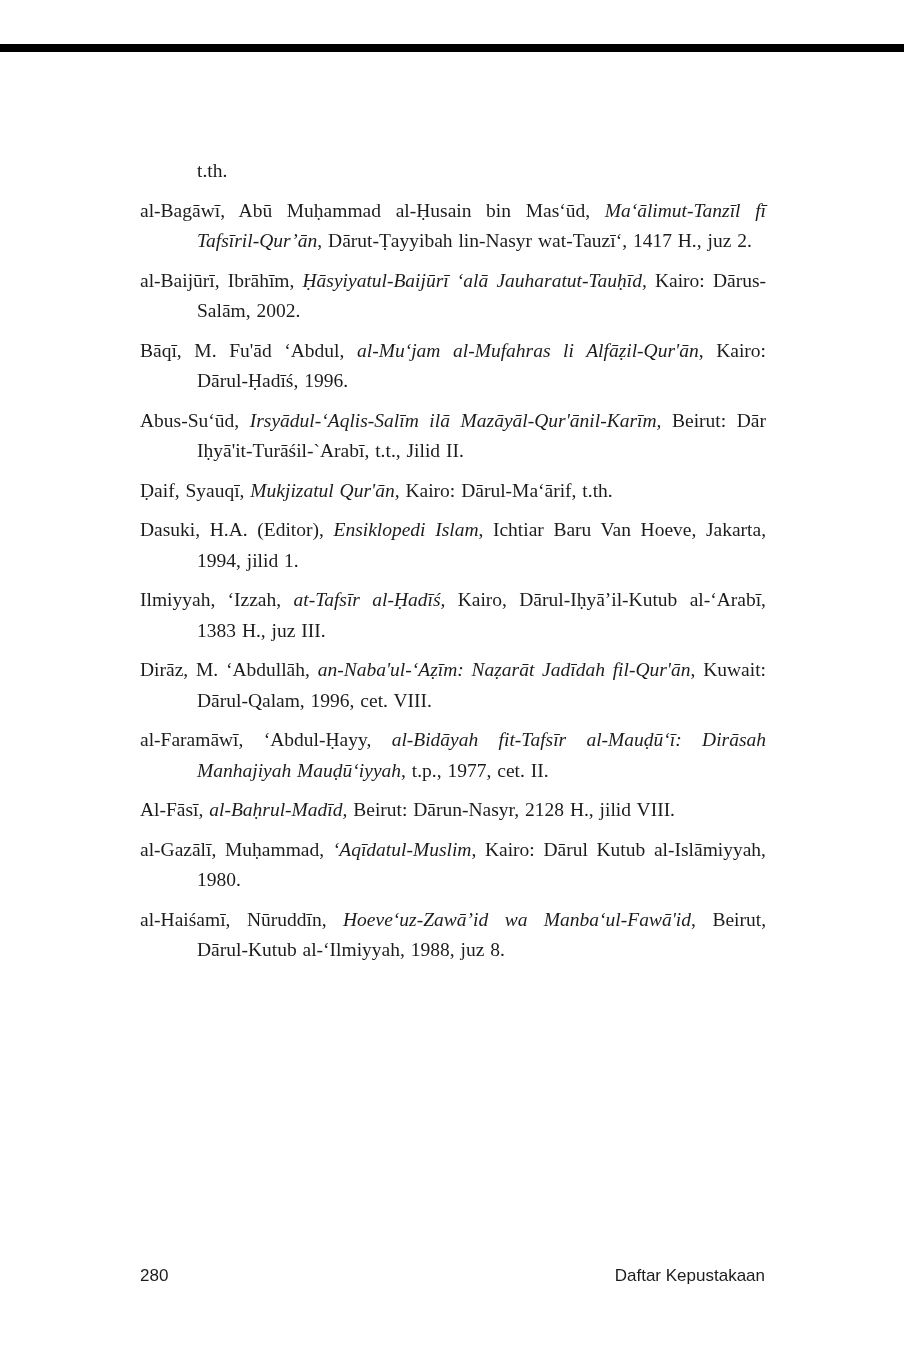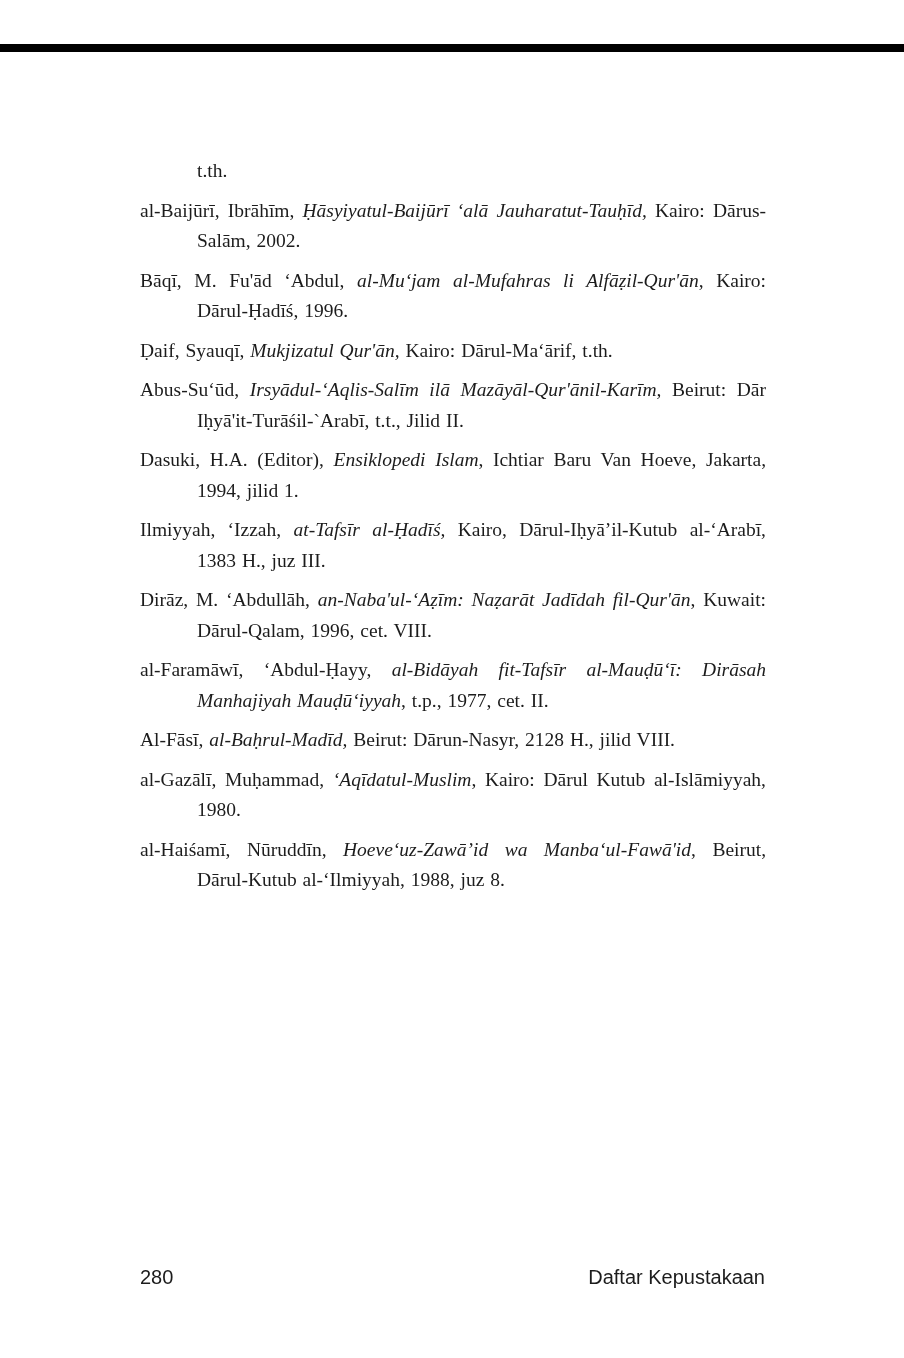--- a/index.html
+++ b/index.html
@@ -59,36 +59,37 @@
   }
   .footer {
     position: absolute;
     top: 1222px;
     left: 140px;
     right: 139px;
     display: flex;
     justify-content: space-between;
     align-items: baseline;
     font-family: "Liberation Sans", sans-serif;
-    font-size: 20px;
+    font-size: 17px;
     color: #1c1c1c;
   }
 </style>
 </head>
 <body>
 
 <div class="page">
   <div class="edge-bar-top"></div>
 
   <div class="content">
       <p class="entry continuation"><span>t.th.</span></p>
+      <p class="entry"><span>al-Bagāwī, Abū Muḥammad al-Ḥusain bin Mas‘ūd, </span><span class="italic">Ma‘ālimut-Tanzīl fī Tafsīril-Qur’ān</span><span>, Dārut-Ṭayyibah lin-Nasyr wat-Tauzī‘, 1417 H., juz 2.</span></p>
       <p class="entry"><span>al-Baijūrī, Ibrāhīm, </span><span class="italic">Ḥāsyiyatul-Baijūrī ‘alā Jauharatut-Tauḥīd,</span><span> Kairo: Dārus-Salām, 2002.</span></p>
       <p class="entry"><span>Bāqī, M. Fu'ād ‘Abdul, </span><span class="italic">al-Mu‘jam al-Mufahras li Alfāẓil-Qur'ān</span><span>, Kairo: Dārul-Ḥadīś, 1996.</span></p>
+      <p class="entry"><span>Abus-Su‘ūd, </span><span class="italic">Irsyādul-‘Aqlis-Salīm ilā Mazāyāl-Qur'ānil-Karīm,</span><span> Beirut: Dār Iḥyā'it-Turāśil-`Arabī, t.t., Jilid II.</span></p>
       <p class="entry"><span>Ḍaif, Syauqī, </span><span class="italic">Mukjizatul Qur'ān,</span><span>  Kairo: Dārul-Ma‘ārif, t.th.</span></p>
-      <p class="entry"><span>Abus-Su‘ūd, </span><span class="italic">Irsyādul-‘Aqlis-Salīm ilā Mazāyāl-Qur'ānil-Karīm,</span><span> Beirut: Dār Iḥyā'it-Turāśil-`Arabī, t.t., Jilid II.</span></p>
       <p class="entry"><span>Dasuki, H.A. (Editor), </span><span class="italic">Ensiklopedi Islam</span><span>, Ichtiar Baru Van Hoeve, Jakarta, 1994, jilid 1.</span></p>
       <p class="entry"><span>Ilmiyyah, ‘Izzah, </span><span class="italic">at-Tafsīr al-Ḥadīś,</span><span> Kairo, Dārul-Iḥyā’il-Kutub al-‘Arabī, 1383 H., juz III.</span></p>
       <p class="entry"><span>Dirāz, M. ‘Abdullāh, </span><span class="italic">an-Naba'ul-‘Aẓīm: Naẓarāt Jadīdah fil-Qur'ān</span><span>, Kuwait: Dārul-Qalam, 1996, cet. VIII.</span></p>
       <p class="entry"><span>al-Faramāwī, ‘Abdul-Ḥayy, </span><span class="italic">al-Bidāyah fit-Tafsīr al-Mauḍū‘ī: Dirāsah Manhajiyah Mauḍū‘iyyah</span><span>, t.p., 1977, cet. II.</span></p>
       <p class="entry"><span>Al-Fāsī, </span><span class="italic">al-Baḥrul-Madīd,</span><span> Beirut: Dārun-Nasyr, 2128 H., jilid VIII.</span></p>
       <p class="entry"><span>al-Gazālī, Muḥammad, </span><span class="italic">‘Aqīdatul-Muslim</span><span>, Kairo: Dārul Kutub al-Islāmiyyah, 1980.</span></p>
       <p class="entry"><span>al-Haiśamī, Nūruddīn, </span><span class="italic">Hoeve‘uz-Zawā’id wa Manba‘ul-Fawā'id</span><span>, Beirut, Dārul-Kutub al-‘Ilmiyyah, 1988, juz 8.</span></p>
     </div>
 
   <div class="footer">

